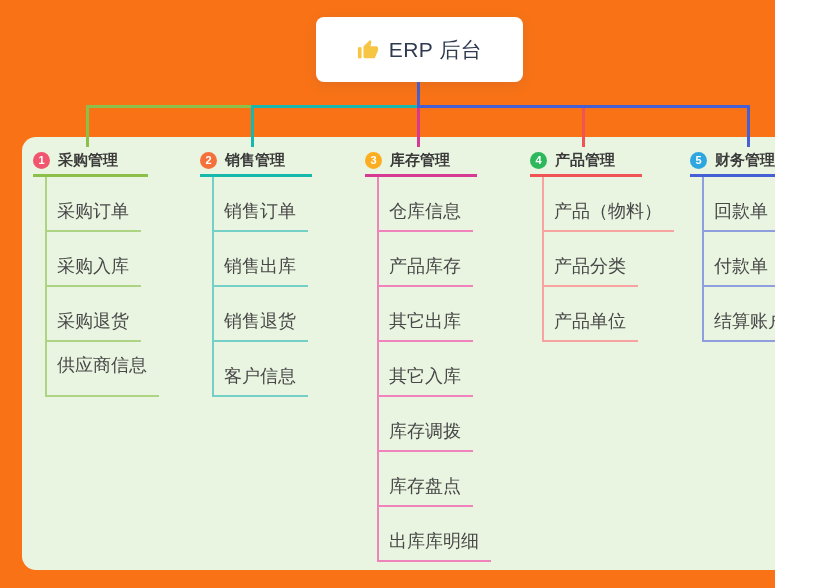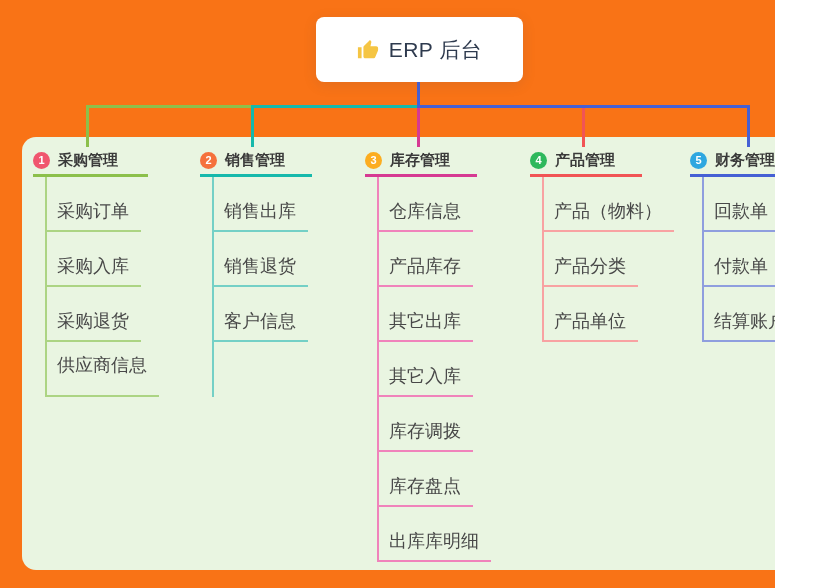--- a/index.html
+++ b/index.html
@@ -78,20 +78,23 @@
 </div>
   </div>
 
   <div class="branch" style="left: 200px;">
     <div class="branch-header" style="width: 112px; border-bottom-color: rgb(22, 185, 171);">
       <span class="badge" style="background: rgb(245, 113, 60);">2</span>
       <span class="branch-title">销售管理</span>
     </div>
     <div class="vline" style="background: rgb(116, 208, 198); height: 220px;"></div>
     <div class="items">
+  <div class="item" style="border-bottom-color: rgb(116, 208, 198);">
+    <span class="item-label">销售订单</span>
+  </div>
 
   <div class="item" style="border-bottom-color: rgb(116, 208, 198); text-align: center;">
     <span class="item-label">销售出库</span>
   </div>
 
   <div class="item" style="border-bottom-color: rgb(116, 208, 198);">
     <span class="item-label">销售退货</span>
   </div>
 
   <div class="item" style="border-bottom-color: rgb(116, 208, 198);">

